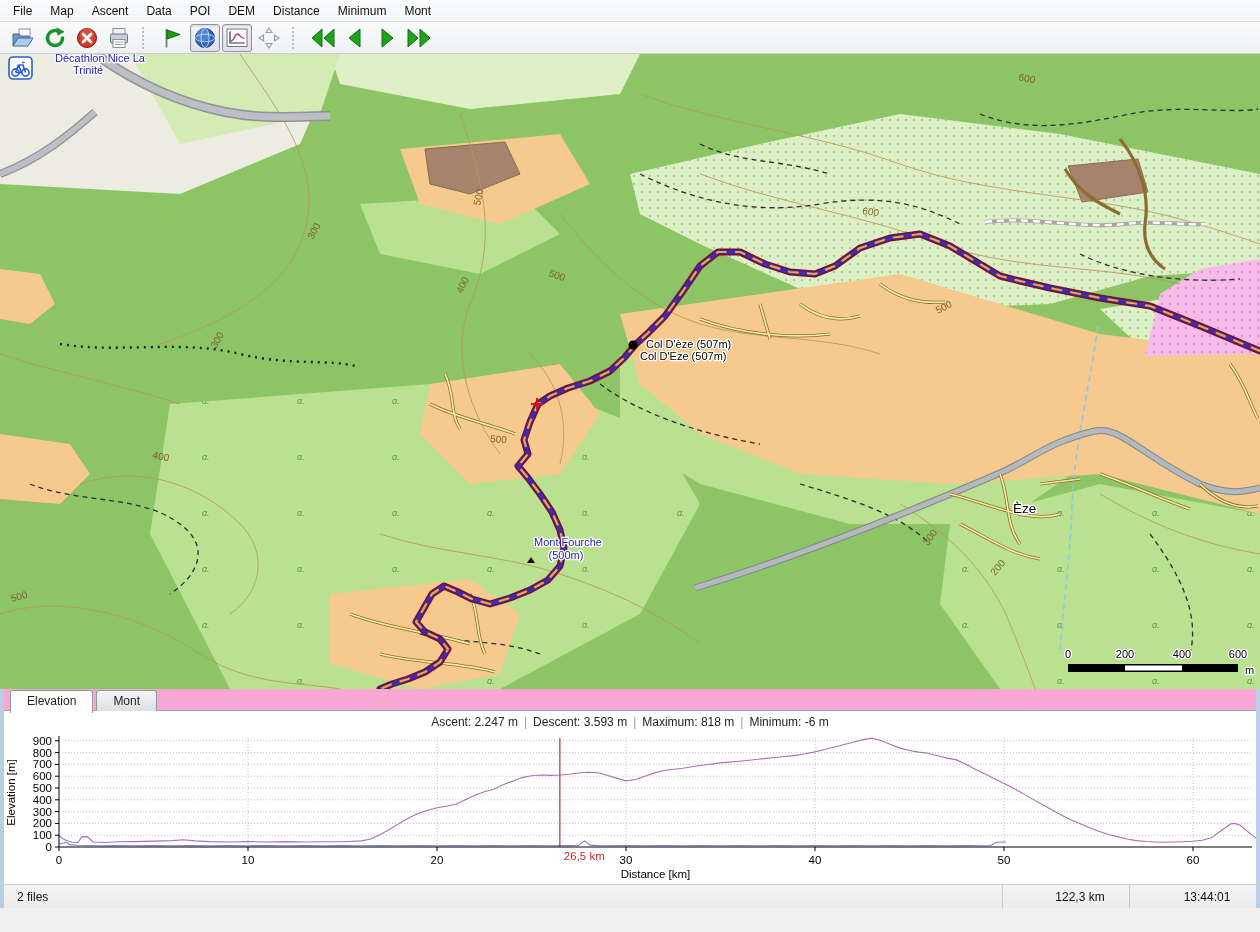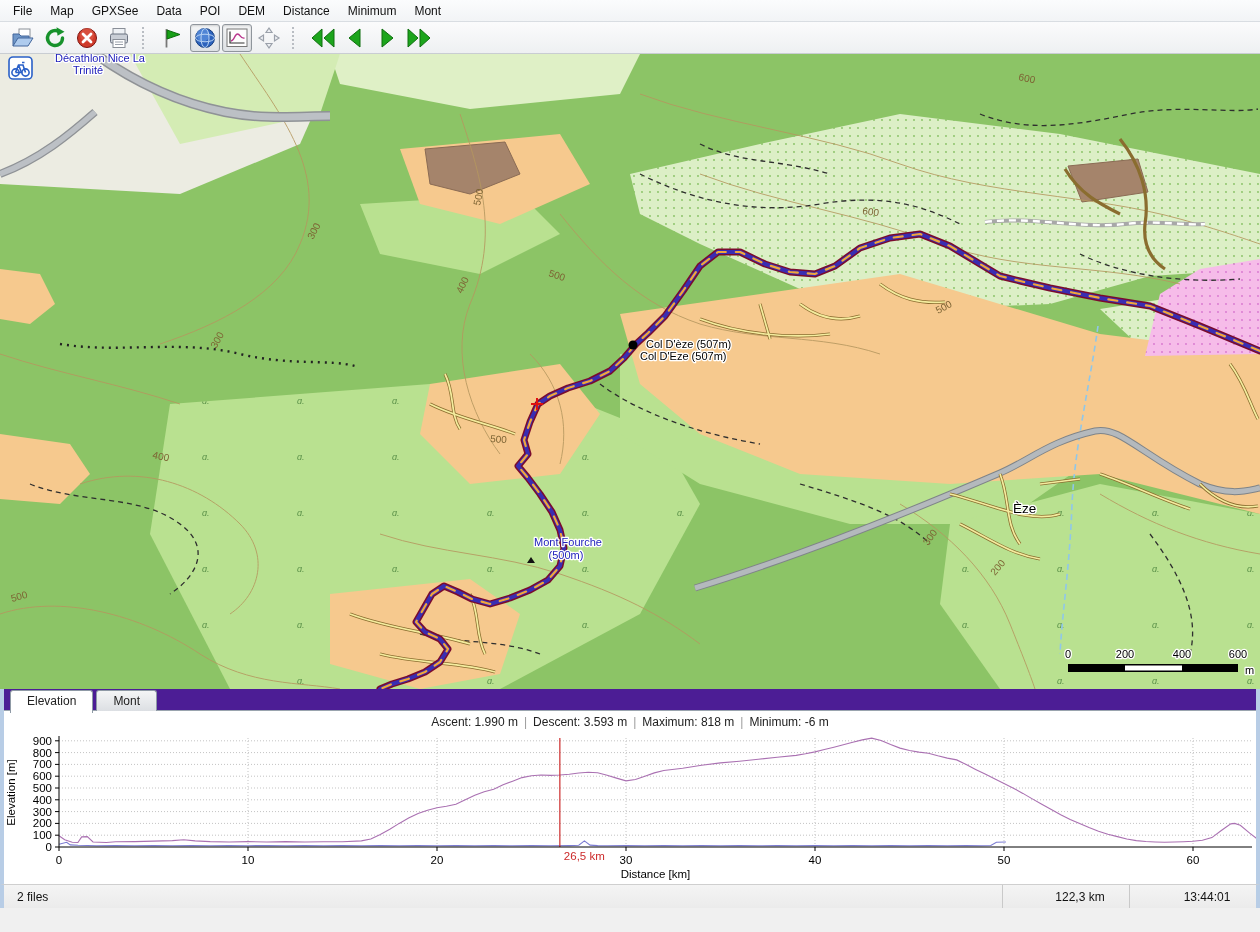--- a/index.html
+++ b/index.html
@@ -39,21 +39,21 @@
 
   
   .map-area { position:relative; width:1260px; height:635px; background:#8cc466; overflow:hidden; }
   .map-area svg { display:block; }
   .mlabel { paint-order:stroke; stroke:#ffffff; stroke-width:2.6px; stroke-linejoin:round; }
   .blue-label { fill:#2222bb; font-size:11px; }
   .blk-label { fill:#000; font-size:11px; }
   .contour-label { fill:#7d6434; font-size:10px; }
 
   
-  .bottom { position:relative; width:1260px; height:195px; background:#4c1d95;
+  .bottom { position:relative; width:1260px; height:195px; background:#f9a8d4;
     border-left:4px solid #b8cde6; border-right:4px solid #b8cde6; }
   .tabbar { height:22px; display:flex; align-items:flex-end; padding-left:6px; position:relative; z-index:3; }
   .tab { font-size:12px; color:#222; padding:3px 16px 3px 16px; margin-right:3px;
     border:1px solid #8f9aa6; border-bottom:none; border-radius:3px 3px 0 0;
     background:linear-gradient(#f4f5f6,#dcdfe3); }
   .tab.active { background:#fff; padding-bottom:5px; margin-bottom:-2px; }
   .graph-frame { position:absolute; left:0; right:0; top:21px; bottom:0; background:#fff; border-top:1px solid #9aa4ae; }
   .stats-line { position:absolute; top:4px; left:0; right:0; text-align:center; font-size:12px; color:#222; }
   .stats-line .sep { color:#9a9a9a; padding:0 6px; }
   #chart { position:absolute; left:0; top:20px; }
@@ -67,21 +67,21 @@
 </style>
 </head>
 <body>
 
 <div class="window">
 
 
   <div class="menubar" id="menubar">
       <span class="menu-item">File</span>
       <span class="menu-item">Map</span>
-      <span class="menu-item">GPXSee</span>
+      <span class="menu-item">Ascent</span>
       <span class="menu-item">Data</span>
       <span class="menu-item">POI</span>
       <span class="menu-item">DEM</span>
       <span class="menu-item">Distance</span>
       <span class="menu-item">Minimum</span>
       <span class="menu-item">Mont</span>
     </div>
 
   <div class="toolbar">
     <div class="tgroup">
@@ -372,21 +372,21 @@
       </g>
     </svg>
   </div>
 
   <div class="bottom">
     <div class="tabbar" id="tabbar">
         <div class="tab active">Elevation</div>
         <div class="tab">Mont</div>
       </div>
     <div class="graph-frame">
-      <div class="stats-line" id="statsLine"><span>Ascent: 1.990 m</span><span class="sep">|</span><span>Descent: 3.593 m</span><span class="sep">|</span><span>Maximum: 818 m</span><span class="sep">|</span><span>Minimum: -6 m</span></div>
+      <div class="stats-line" id="statsLine"><span>Ascent: 2.247 m</span><span class="sep">|</span><span>Descent: 3.593 m</span><span class="sep">|</span><span>Maximum: 818 m</span><span class="sep">|</span><span>Minimum: -6 m</span></div>
       <svg id="chart" width="1252" height="152" viewBox="0 0 1252 152">
           <g stroke="#c3c3c3" stroke-dasharray="1 2">
             <line x1="55" y1="104.2" x2="1248" y2="104.2"></line>
             <line x1="55" y1="92.4" x2="1248" y2="92.4"></line>
             <line x1="55" y1="80.6" x2="1248" y2="80.6"></line>
             <line x1="55" y1="68.80000000000001" x2="1248" y2="68.80000000000001"></line>
             <line x1="55" y1="57" x2="1248" y2="57"></line>
             <line x1="55" y1="45.2" x2="1248" y2="45.2"></line>
             <line x1="55" y1="33.400000000000006" x2="1248" y2="33.400000000000006"></line>
             <line x1="55" y1="21.60000000000001" x2="1248" y2="21.60000000000001"></line>

